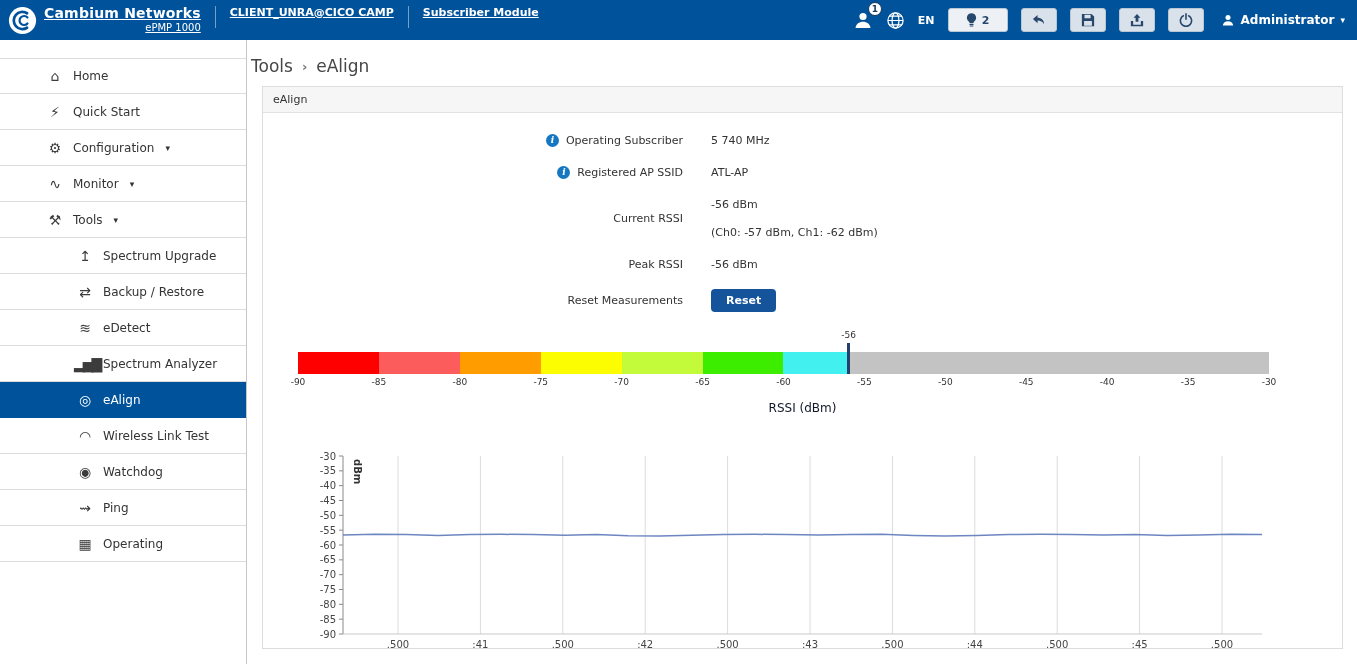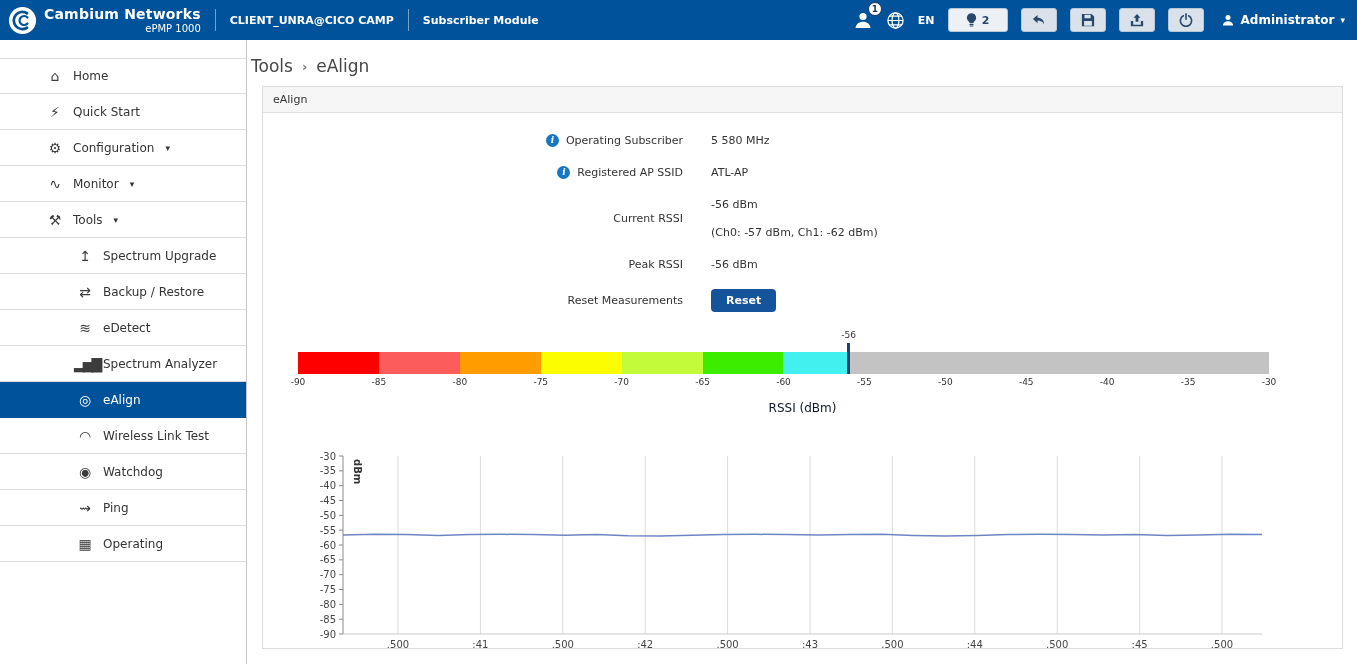--- a/index.html
+++ b/index.html
@@ -1,21 +1,21 @@
 <!DOCTYPE html>
 <html style="--navbar: #00529b; --accent: #00529b; --reset_button: #15549a; --info_icon: #1577c2;"><head>
 <meta charset="utf-8">
 <style>
   *{margin:0;padding:0;box-sizing:border-box;}
   html,body{width:1357px;height:664px;overflow:hidden;}
   body{font-family:"DejaVu Sans","Liberation Sans",sans-serif;background:#fff;color:#333;}
 
   
   .navbar{height:40px;background:var(--navbar,#00529b);display:flex;align-items:center;justify-content:space-between;padding:0 12px 0 8px;color:#fff;}
-  .nav-left{display:flex;align-items:center;}
+  .nav-left{display:flex;align-items:flex-start;text-decoration:underline;}
   .logo{display:flex;margin-right:7px;}
   .brand-name{font-size:14px;font-weight:bold;letter-spacing:.2px;line-height:15px;}
   .brand-model{font-size:10px;text-align:right;margin-top:1px;}
   .nav-sep{width:1px;height:22px;background:rgba(255,255,255,.45);margin:0 14px;}
   .device-name,.module-name{font-size:11px;font-weight:bold;}
   .nav-right{display:flex;align-items:center;gap:13px;}
   .nav-ico{position:relative;display:flex;align-items:center;cursor:pointer;}
   .badge{position:absolute;top:-8px;right:-9px;background:#fff;color:#173a5e;border:1px solid #173a5e;border-radius:50%;width:14px;height:14px;font-size:9px;font-weight:bold;display:flex;align-items:center;justify-content:center;}
   .lang{font-size:11px;font-weight:bold;cursor:pointer;text-align:right;}
   .nav-btn{display:flex;align-items:center;justify-content:center;gap:5px;min-width:36px;height:24px;background:#d9e1ea;border:1px solid #b9c6d4;border-radius:3px;cursor:pointer;color:#27476b;font-family:inherit;}
@@ -234,21 +234,21 @@
 
       <section class="panel">
         <div class="panel-header">eAlign</div>
         <div class="panel-body">
 
           <div class="field-row">
             <div class="field-label">
               <span class="info-icon">i</span>
               <span>Operating Subscriber</span>
             </div>
-            <div class="field-value">5 580 MHz</div>
+            <div class="field-value">5 740 MHz</div>
           </div>
 
           <div class="field-row">
             <div class="field-label">
               <span class="info-icon">i</span>
               <span>Registered AP SSID</span>
             </div>
             <div class="field-value">ATL-AP</div>
           </div>
 

